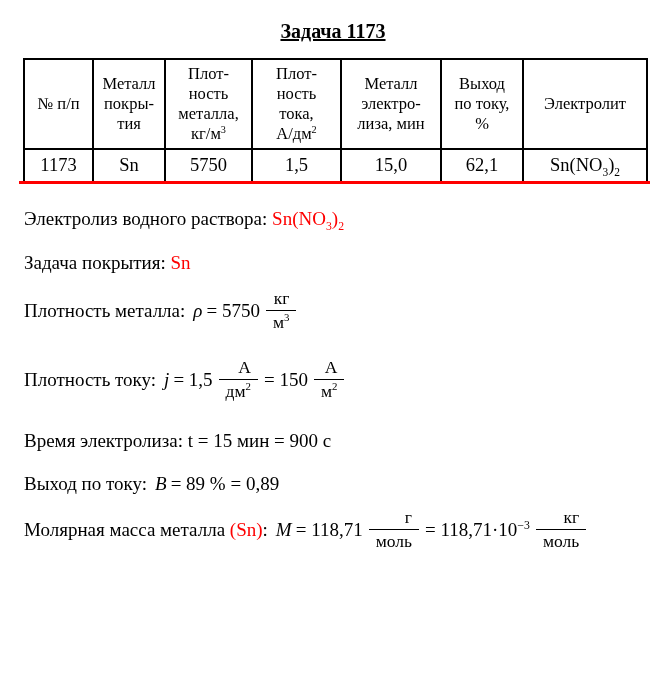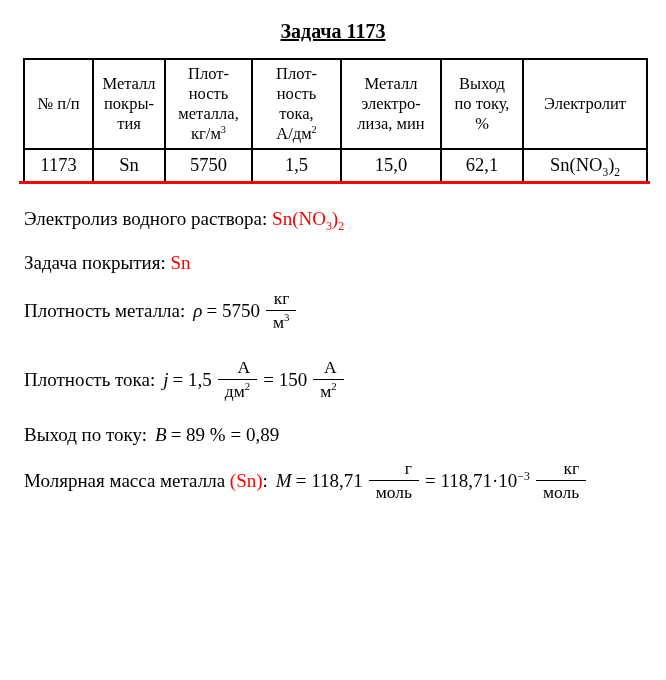--- a/index.html
+++ b/index.html
@@ -174,23 +174,27 @@
   <div class="sline sl-metal">
     <span>Задача покрытия:</span>
     <span class="red">Sn</span>
   </div>
 
   <div class="sline sl-density">
     <span>Плотность металла:</span><span class="mvar">ρ</span><span>= 5750</span><span class="frac"><span class="num">кг</span><span class="den"><span>м</span><sup>3</sup></span></span>
   </div>
 
   <div class="sline sl-current">
-    <span>Плотность тока:</span><span class="mvar">j</span><span>= 1,5</span><span class="frac"><span class="num">А</span><span class="den"><span>дм</span><sup>2</sup></span></span><span>= 150</span><span class="frac"><span class="num">А</span><span class="den"><span>м</span><sup>2</sup></span></span>
-  </div>
-
+    <span>Плотность току:</span><span class="mvar">j</span><span>= 1,5</span><span class="frac"><span class="num">А</span><span class="den"><span>дм</span><sup>2</sup></span></span><span>= 150</span><span class="frac"><span class="num">А</span><span class="den"><span>м</span><sup>2</sup></span></span>
+  </div>
+
+  <div class="sline sl-time">
+    <span>Время электролиза:</span>
+    <span>t = 15 мин = 900 с</span>
+  </div>
 
   <div class="sline sl-yield">
     <span>Выход по току:</span><span class="mvar">B</span><span>= 89 % = 0,89</span>
   </div>
 
   <div class="sline sl-molar">
     <span>Молярная масса металла</span>
     <span class="red">(Sn)</span><span>:</span><span class="mvar">M</span><span>= 118,71</span><span class="frac"><span class="num">г</span><span class="den">моль</span></span><span><span>= 118,71·10</span><sup>−3</sup></span><span class="frac"><span class="num">кг</span><span class="den">моль</span></span>
   </div>
 

